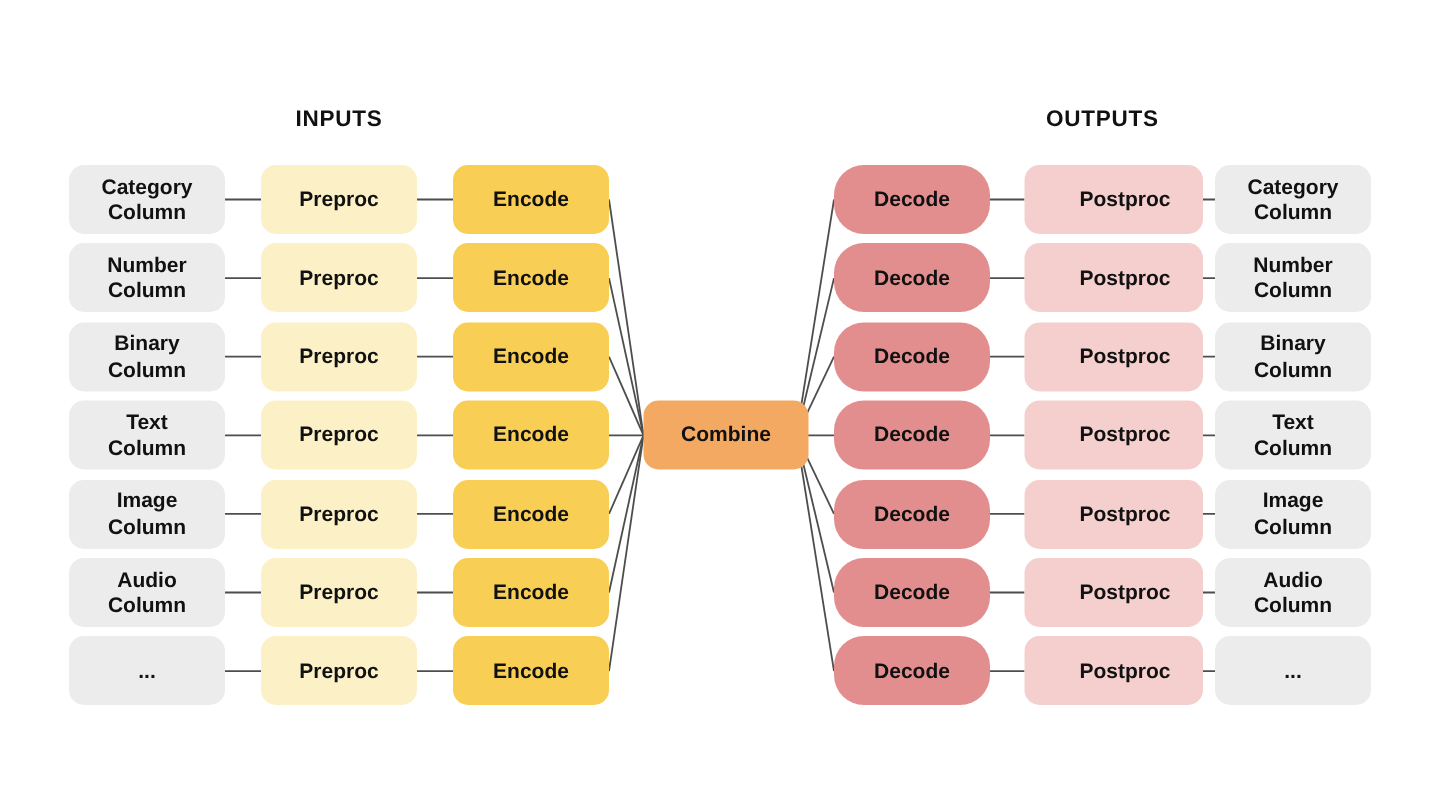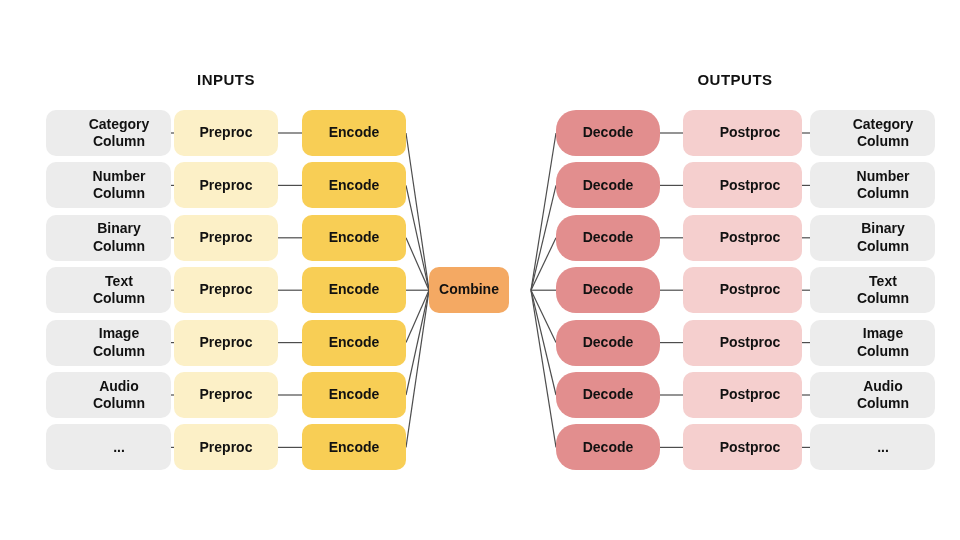--- a/index.html
+++ b/index.html
@@ -30,28 +30,28 @@
     display:flex;
     align-items:center;
     justify-content:center;
     text-align:center;
     font-weight:bold;
     font-size:14px;
     line-height:1.25;
     color:var(--text,#111111);
     white-space:pre-line;
   }
-  .col-box{ background:var(--column-box,#ececec);padding-left:21px; }
+  .col-box{ background:var(--column-box,#ececec); }
   .preproc{ background:var(--preproc-box,#fcf0c7); }
   .encode{ background:var(--encode-box,#f8ce55); }
   .decode{ background:var(--decode-box,#e28e8e);border-radius:20px; }
   .postproc{ background:var(--postproc-box,#f5cfce);padding-left:15px; }
   .combine{
     background:var(--combine-box,#f4a963);
-    left:429px; top:267px; width:80px;text-align:center;
+    left:429px; top:267px; width:110px;text-align:center;
   }
   .header{
     position:absolute;
     top:71px;
     transform:translateX(-50%);
     font-weight:bold;
     font-size:15px;
     letter-spacing:0.5px;
     color:var(--text,#111111);
   }

